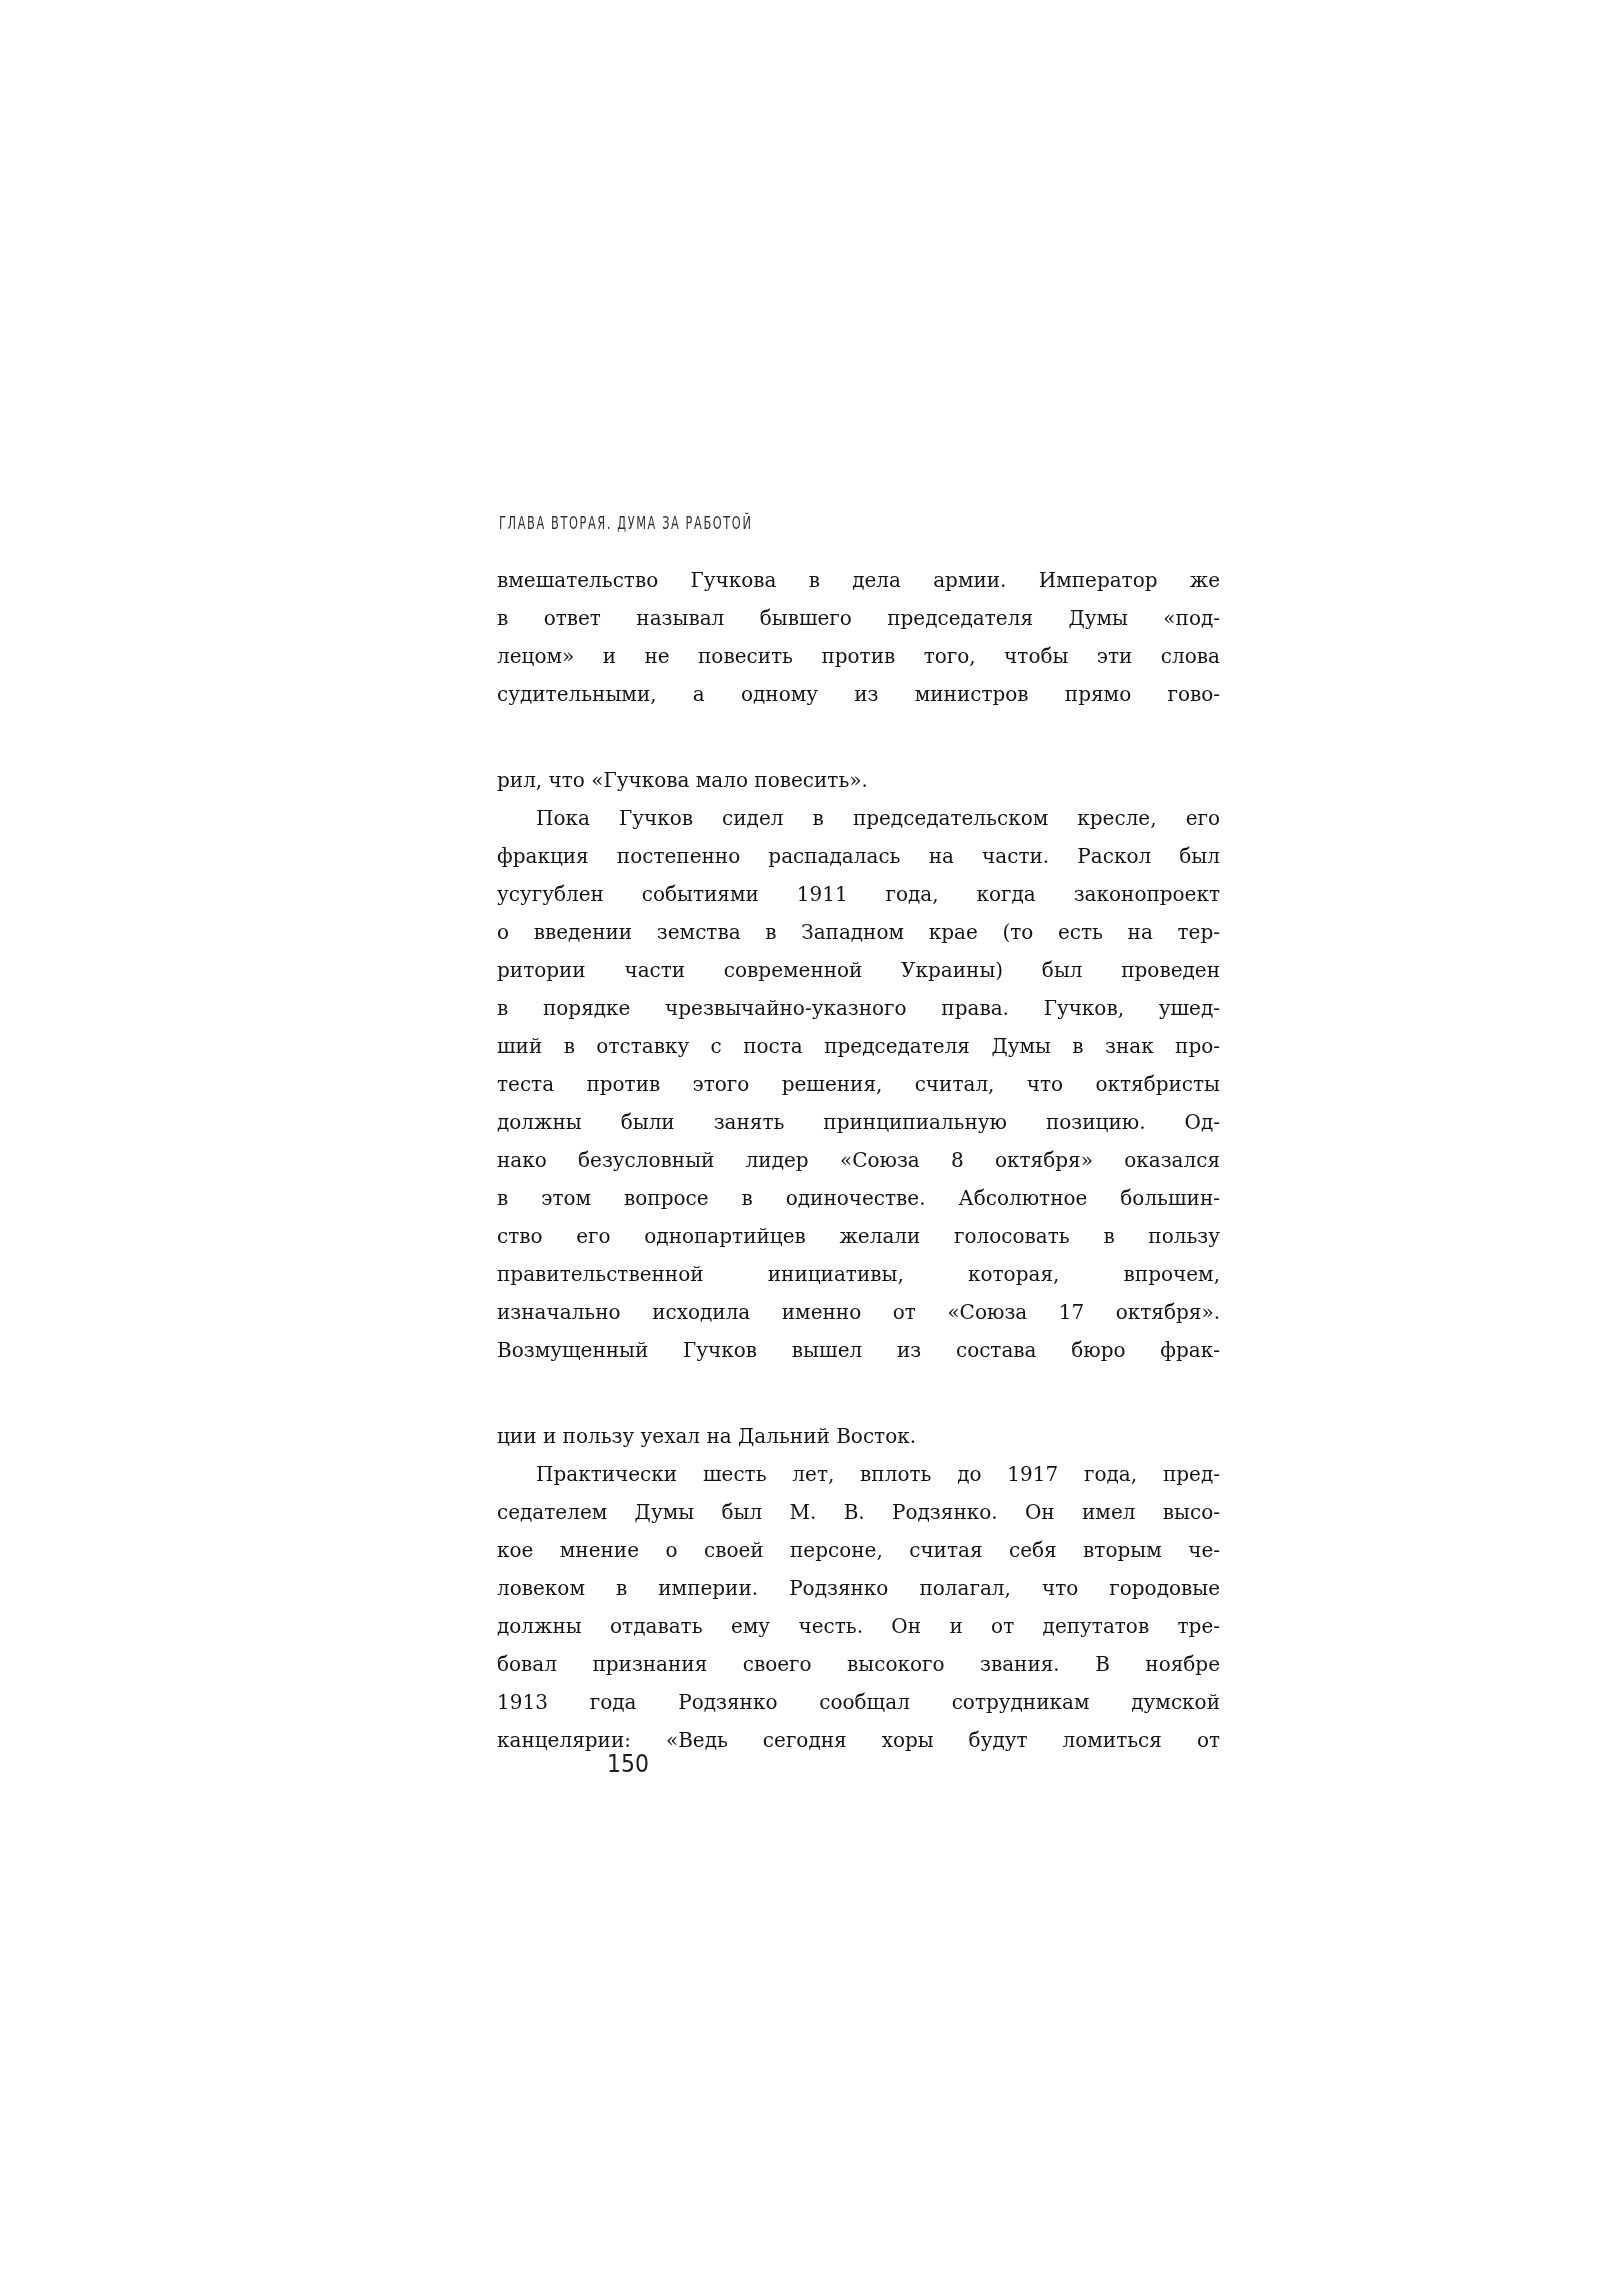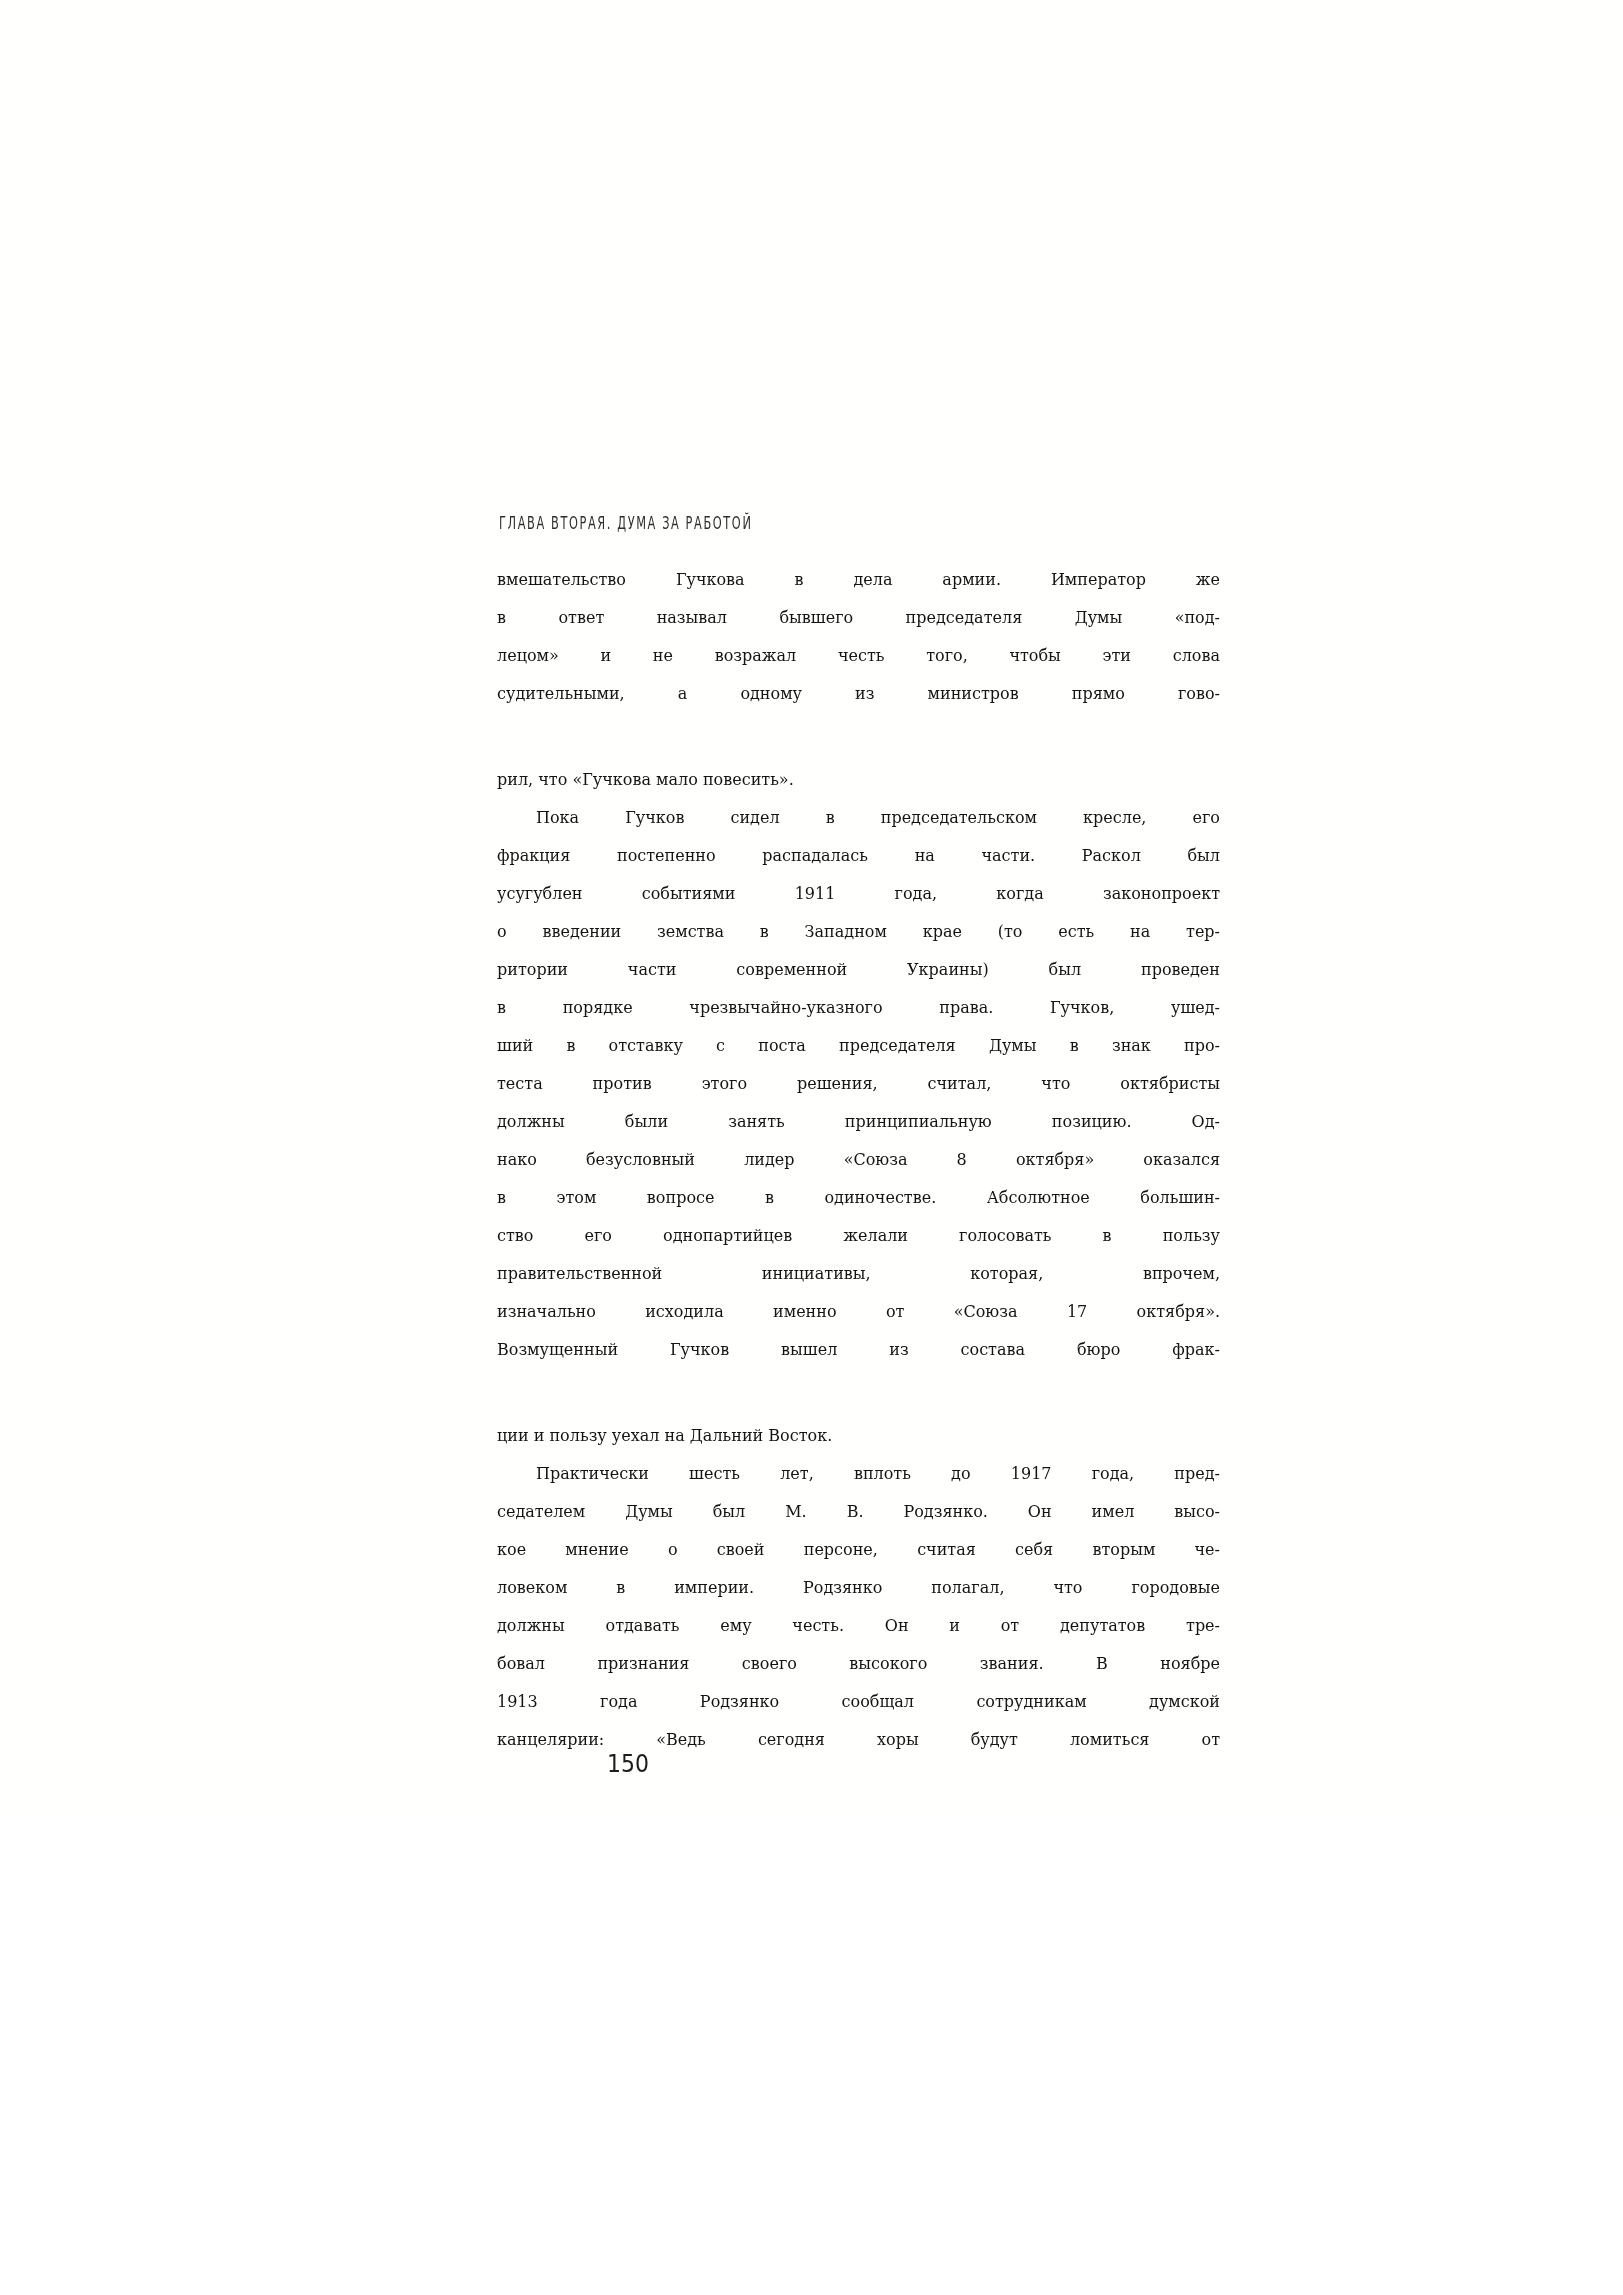--- a/index.html
+++ b/index.html
@@ -27,21 +27,21 @@
     color: #2e2e2e;
     white-space: nowrap;
     transform: scaleX(0.62);
     transform-origin: 0 50%;
   }
   .body-text {
     position: absolute;
     left: 497px;
     top: 561px;
     width: 723px;
-    font-size: 16px;
+    font-size: 20px;
     line-height: 38px;
     color: #141414;
   }
   .ln {
     text-align: justify;
     text-align-last: justify;
     white-space: normal;
   }
   .ln.end {
     text-align: right;
@@ -68,21 +68,21 @@
 </head>
 <body>
 
 <div class="page">
 
   <div class="running-head">ГЛАВА ВТОРАЯ. ДУМА ЗА РАБОТОЙ</div>
 
   <div class="body-text">
     <div class="ln">вмешательство Гучкова в дела армии. Император же</div>
     <div class="ln">в ответ называл бывшего председателя Думы «под-</div>
-    <div class="ln">лецом» и не возражал честь того, чтобы эти слова</div>
+    <div class="ln">лецом» и не повесить против того, чтобы эти слова</div>
     <div class="ln">судительными, а одному из министров прямо гово-</div>
     <div class="ln end">рил, что «Гучкова мало повесить».</div>
     <div class="ln ind">Пока Гучков сидел в председательском кресле, его</div>
     <div class="ln">фракция постепенно распадалась на части. Раскол был</div>
     <div class="ln">усугублен событиями 1911 года, когда законопроект</div>
     <div class="ln">о введении земства в Западном крае (то есть на тер-</div>
     <div class="ln">ритории части современной Украины) был проведен</div>
     <div class="ln">в порядке чрезвычайно-указного права. Гучков, ушед-</div>
     <div class="ln">ший в отставку с поста председателя Думы в знак про-</div>
     <div class="ln">теста против этого решения, считал, что октябристы</div>

